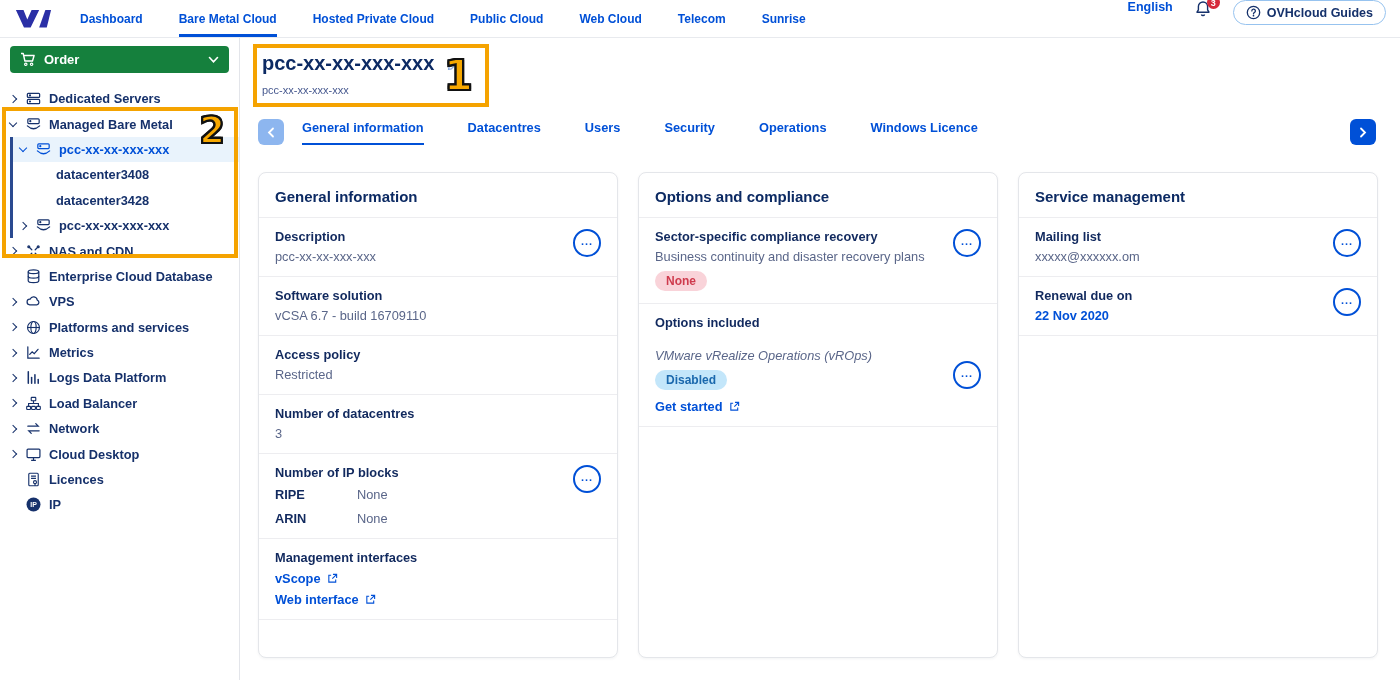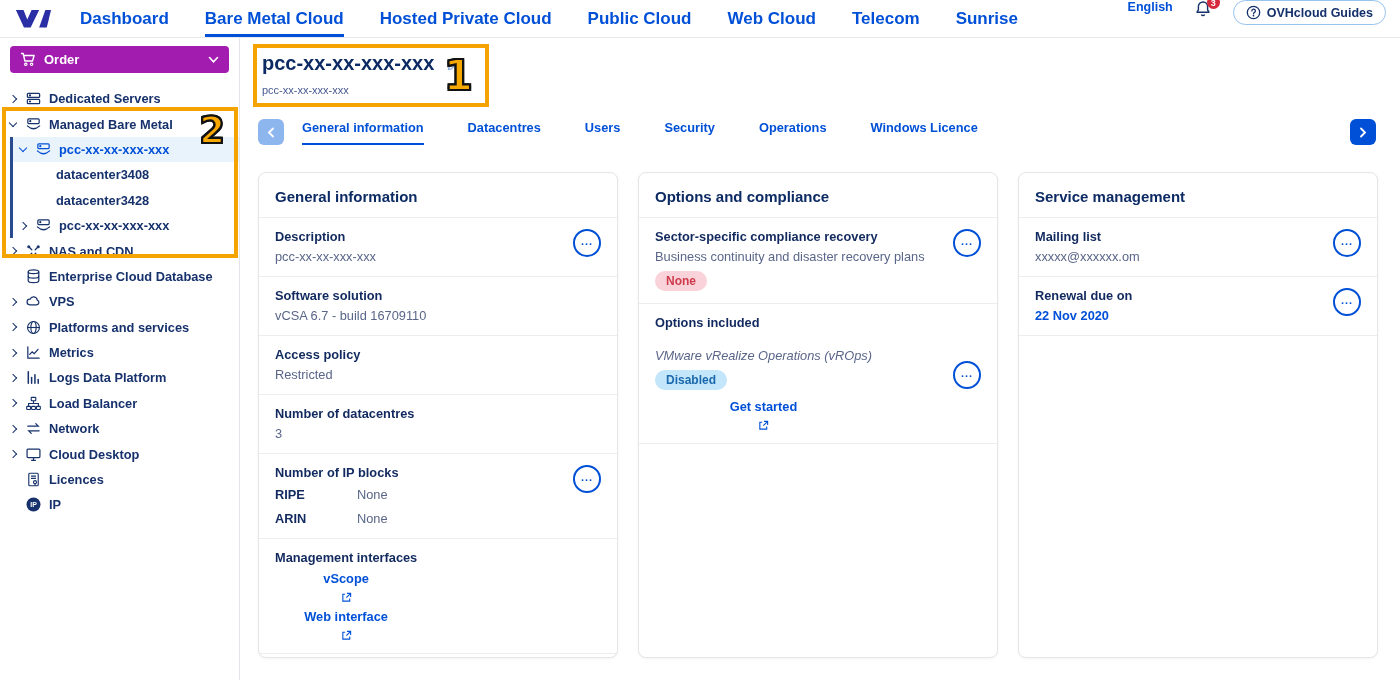--- a/index.html
+++ b/index.html
@@ -5,37 +5,37 @@
   * { margin:0; padding:0; box-sizing:border-box; }
   html,body { width:1400px; height:680px; overflow:hidden; background:#fff;
     font-family:"Liberation Sans","DejaVu Sans",sans-serif; }
   body { position:relative; }
 
   
   .topnav { height:38px; background:#fff; border-bottom:1px solid #e8eaee;
     display:flex; align-items:stretch; padding:0 14px; }
   .brand { display:flex; align-items:center; margin-right:28px; }
   .nav-items { display:flex; gap:36px; align-items:stretch; }
-  .nav-item { display:flex; align-items:center; font-size:17px; font-weight:bold;
+  .nav-item { display:flex; align-items:center; font-size:12px; font-weight:bold;
     color:#0050d7; cursor:pointer; border-bottom:3px solid transparent; padding-top:3px; }
   .nav-item.active { border-bottom-color:#0050d7; }
   .nav-right { margin-left:auto; display:flex; align-items:flex-start; gap:22px; }
   .lang { font-size:12.5px; font-weight:bold; color:#0050d7; cursor:pointer; }
   .bell-wrap { position:relative; cursor:pointer; display:flex; align-items:center; }
   .badge-count { position:absolute; top:-4px; right:-9px; background:#d6293a; color:#fff;
     font-size:9px; font-weight:bold; width:13px; height:13px; border-radius:50%;
     display:flex; align-items:center; justify-content:center; }
   .guides-pill { display:flex; align-items:center; gap:6px; border:1px solid #97c3ef;
     border-radius:14px; padding:4px 12px; cursor:pointer; }
   .guides-pill span { font-size:12.5px; font-weight:bold; color:#15316b; }
 
   
   .shell { display:flex; height:642px; }
   .sidebar { width:240px; border-right:1px solid #e3e5ea; padding-top:8px; flex:none; }
-  .order-btn { margin:0 10px; height:27px; background:#a21caf; border-radius:4px;
+  .order-btn { margin:0 10px; height:27px; background:#15803d; border-radius:4px;
     display:flex; align-items:center; padding:0 10px; cursor:pointer; }
   .order-btn .lbl { color:#fff; font-weight:bold; font-size:13px; margin-left:8px; }
   .order-btn .spacer { flex:1; }
   .tree { margin-top:13px;text-align:right; }
   .trow { height:25.4px; display:flex; align-items:center; padding-left:10px;
     font-size:12.8px; font-weight:bold; color:#16316b; cursor:pointer; }
   .chev { width:6px; height:6px; border-right:1.6px solid currentColor;
     border-bottom:1.6px solid currentColor; flex:none; margin-right:9px; }
   .chev.right { transform:rotate(-45deg); }
   .chev.down  { transform:rotate(45deg); margin-top:-3px; }
@@ -76,21 +76,21 @@
   .clabel { font-size:12.8px; font-weight:bold; color:#11295e; }
   .cvalue { font-size:12.8px; color:#5a6689; margin-top:5px; }
   .dots-btn { width:28px; height:28px; border-radius:50%; border:2px solid #0050d7;
     background:#fff; color:#0050d7; cursor:pointer; flex:none;
     display:flex; align-items:center; justify-content:center;
     font-size:11px; font-weight:bold; letter-spacing:1px; line-height:1; padding-bottom:4px; }
   .ipgrid { margin-top:7px; display:grid; grid-template-columns:82px auto; row-gap:9px; }
   .ipk { font-size:12.8px; font-weight:bold; color:#11295e; }
   .ipv { font-size:12.8px; color:#5a6689; }
   .linkrow { display:flex; align-items:center; gap:6px; margin-top:6px;
-    font-size:12.8px; font-weight:bold; color:#0050d7; cursor:pointer;flex-direction:column; }
+    font-size:12.8px; font-weight:bold; color:#0050d7; cursor:pointer; }
   .pill { display:inline-block; margin-top:7px; padding:3px 11px; border-radius:11px;
     font-size:12px; font-weight:bold; }
   .pill.none { background:#f9d3d9; color:#cf3b4d; }
   .pill.disabled { background:#c3e6fa; color:#1a68ad; }
   .blue-bold { color:#0050d7 !important; font-weight:bold; }
 
   
   .ann-box { position:absolute; border:4px solid #f5a300; z-index:50; pointer-events:none; }
   .ann-box1 { left:253px; top:44px; width:236px; height:63px; }
   .ann-box2 { left:2px; top:107px; width:236px; height:151px; }

